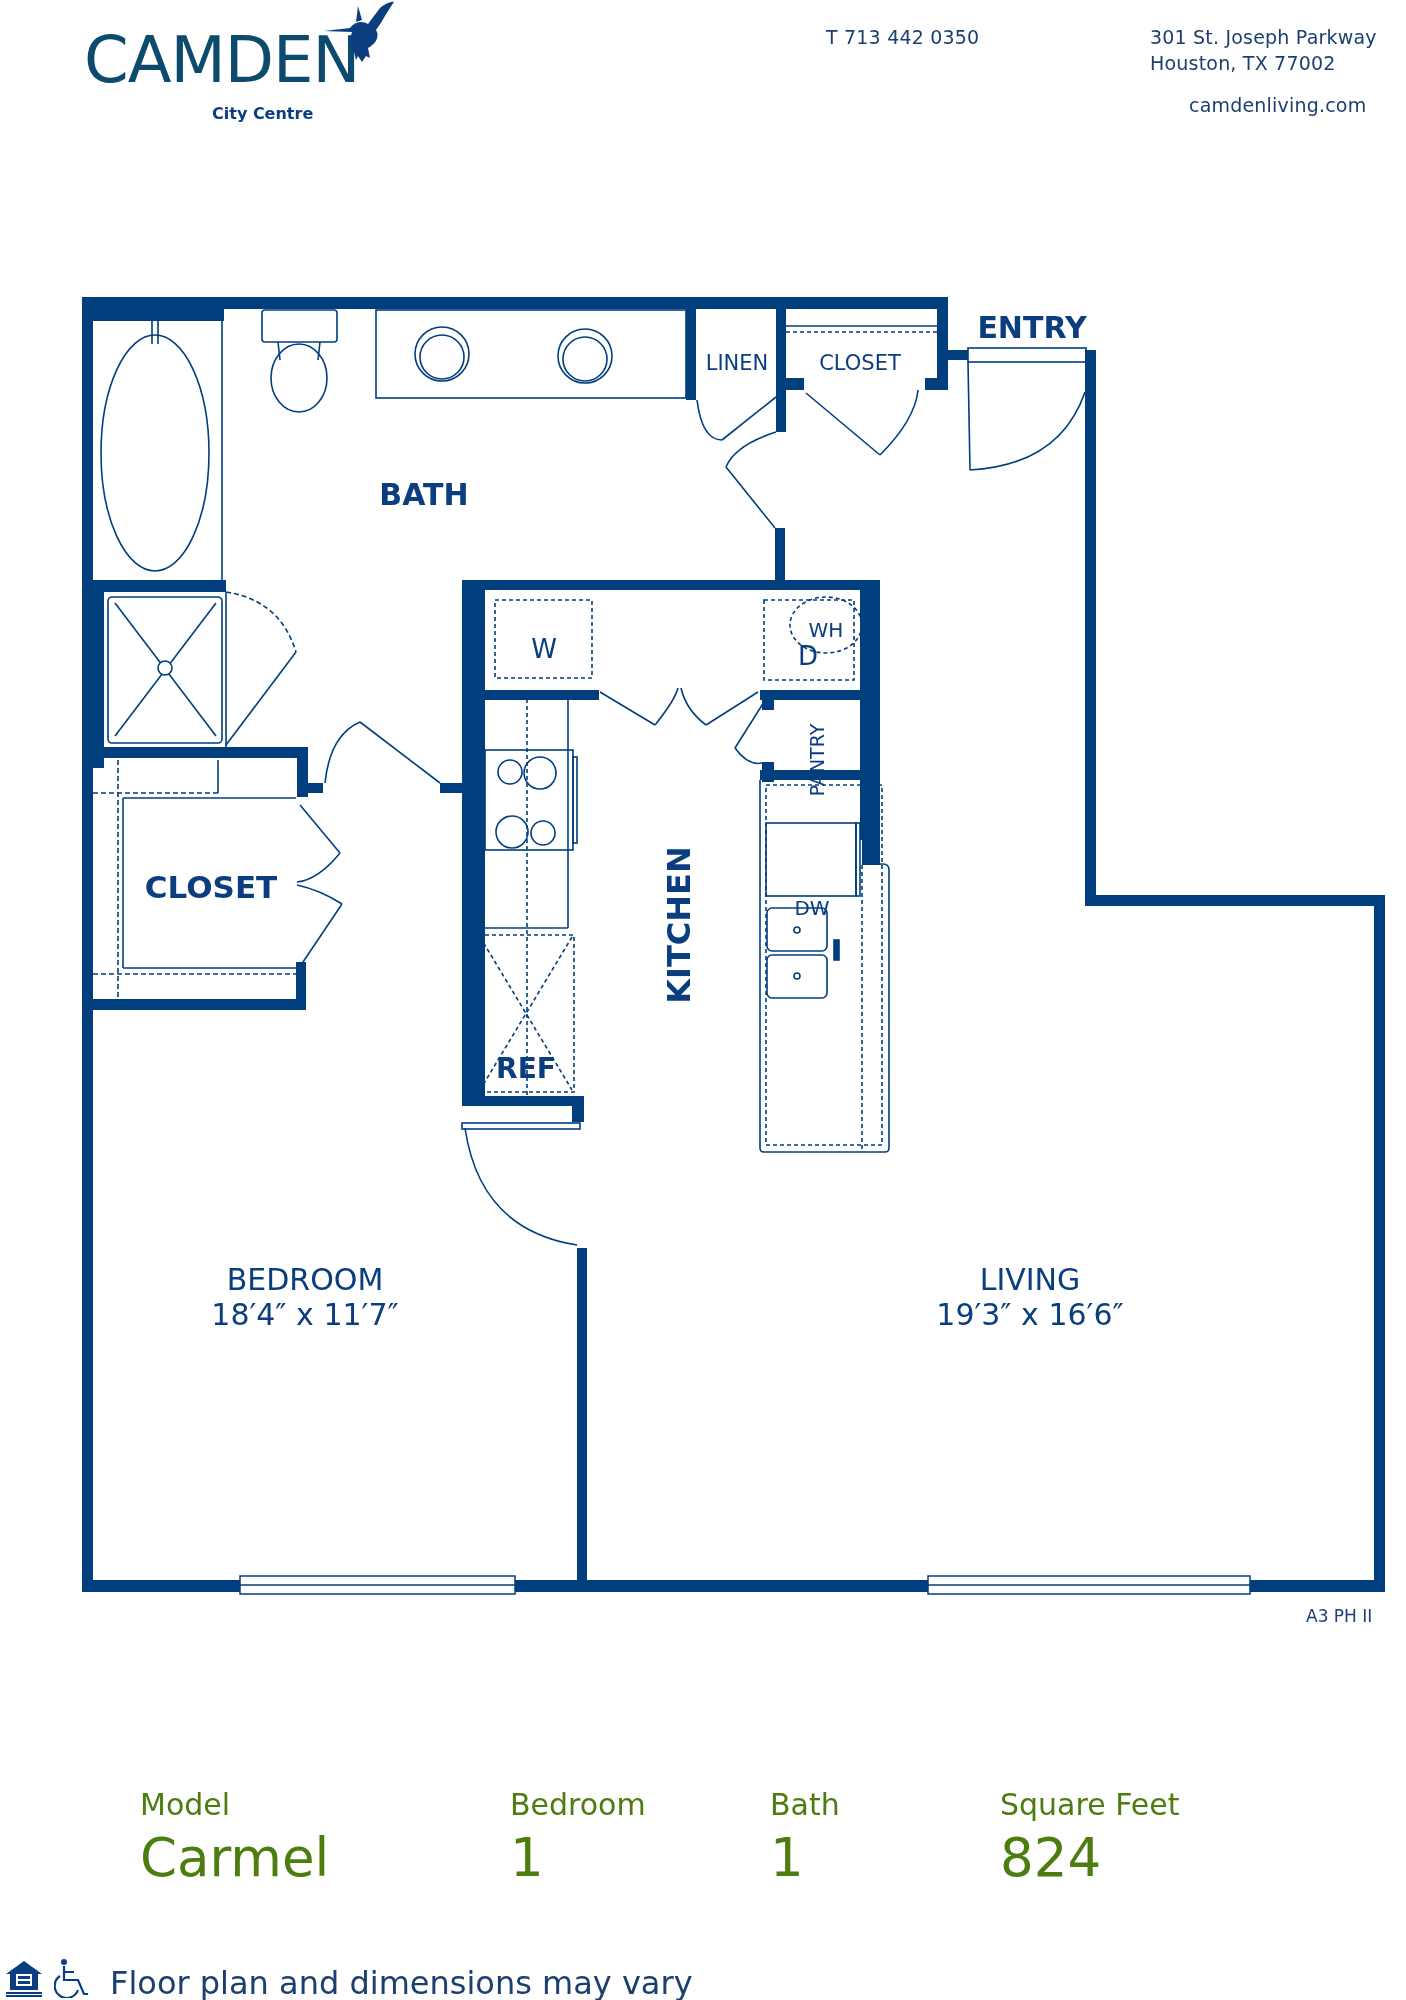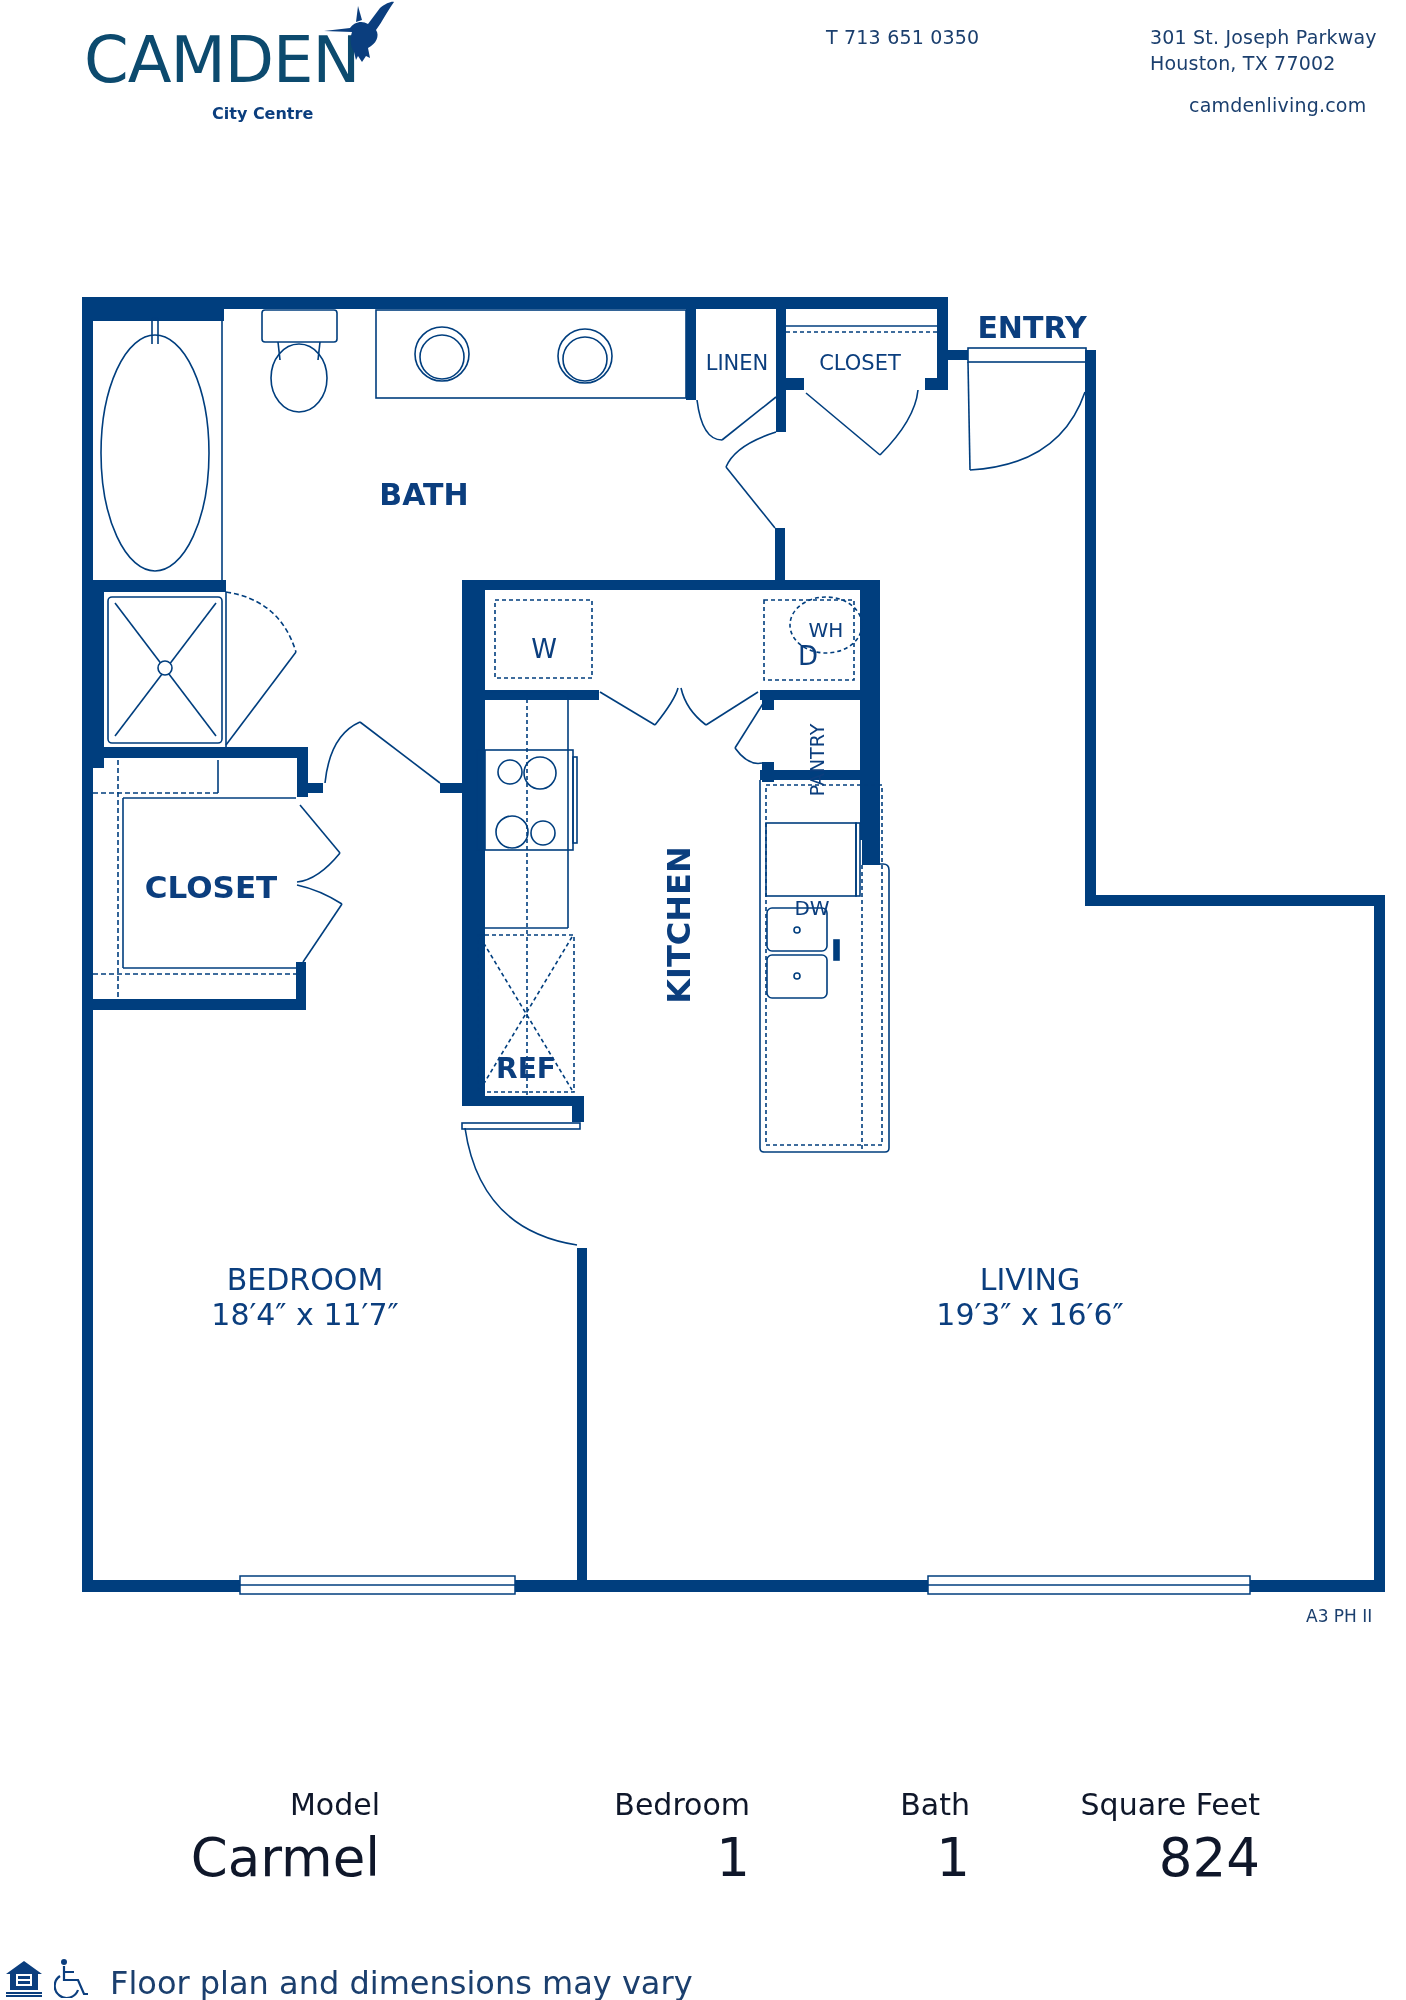--- a/index.html
+++ b/index.html
@@ -7,39 +7,39 @@
   .abs{position:absolute;}
   .logo-word{left:84px;top:28px;font-family:"DejaVu Sans",sans-serif;font-size:64px;letter-spacing:-1px;color:#0c4a6e;line-height:1;font-weight:400;}
   .logo-sub{left:212px;top:104px;font-size:16px;color:#0b3e7e;font-weight:600;}
   .bird{left:322px;top:0px;width:80px;height:72px;}
   .hdr-text{font-size:19px;color:#1b3f6e;line-height:26px;letter-spacing:0.2px;}
   .phone{left:826px;top:24px;}
   .addr{left:1150px;top:24px;}
   .web{left:1150px;top:92px;margin-left:39px;}
   .plan{left:0;top:0;width:1406px;height:2000px;}
   .label{font-family:"DejaVu Sans",sans-serif;fill:#0b3e7e;}
-  .stat{text-align:right;color:#0f172a;}
+  .stat{text-align:left;color:#4d7c0f;}
   .stat .k{font-size:30px;line-height:34px;}
   .stat .v{font-size:53px;line-height:72px;}
   .footer-note{left:110px;top:1964px;font-size:32px;color:#1b3f6e;}
   .eho{left:4px;top:1958px;width:40px;height:40px;}
   .wheel{left:54px;top:1958px;width:38px;height:40px;}
   .plan-code{left:1306px;top:1606px;font-size:17px;color:#1b3f6e;}
 </style>
 </head>
 <body>
 
 <div class="abs logo-word">CAMDEN</div>
 <div class="abs logo-sub">City Centre</div>
 <svg class="abs bird" viewBox="0 0 80 72">
   <path d="M2 31 L28 28 C32 22 40 20 46 24 L58 8 C64 3 70 1 72 2 C66 10 60 22 54 30 C58 36 54 44 46 48 L48 58 L44 56 L40 62 L36 56 L34 60 L32 52 C28 46 28 38 30 32 Z" fill="#0b3e7e"></path>
   <path d="M36 6 L40 20 L34 22 Z" fill="#0b3e7e"></path>
 </svg>
 
-<div class="abs hdr-text phone">T 713 651 0350</div>
+<div class="abs hdr-text phone">T 713 442 0350</div>
 <div class="abs hdr-text addr">
   <div>301 St. Joseph Parkway</div>
   <div>Houston, TX 77002</div>
 </div>
 <div class="abs hdr-text web">camdenliving.com</div>
 
 <svg class="abs plan" viewBox="0 0 1406 2000" xmlns="http://www.w3.org/2000/svg">
   <g fill="#003e7e" stroke="none">
 
     <rect x="82" y="297" width="866" height="12"></rect>

